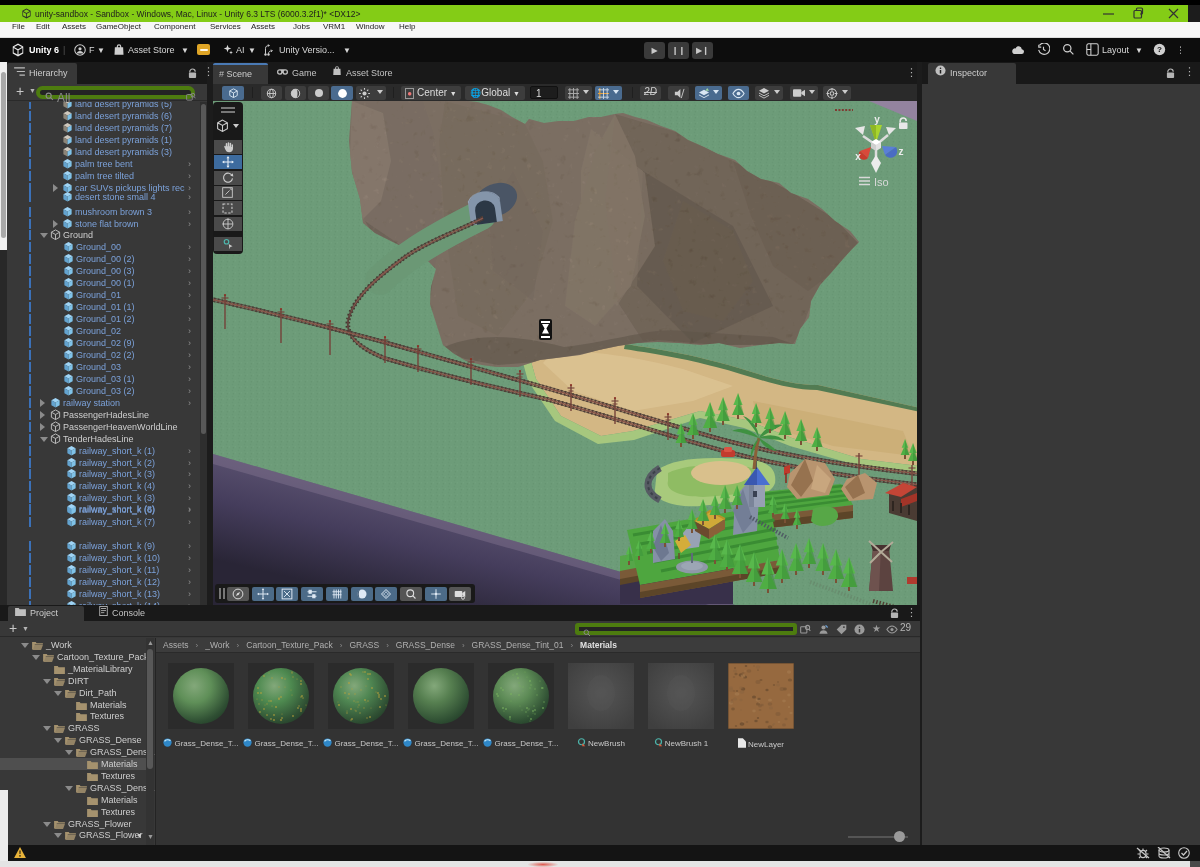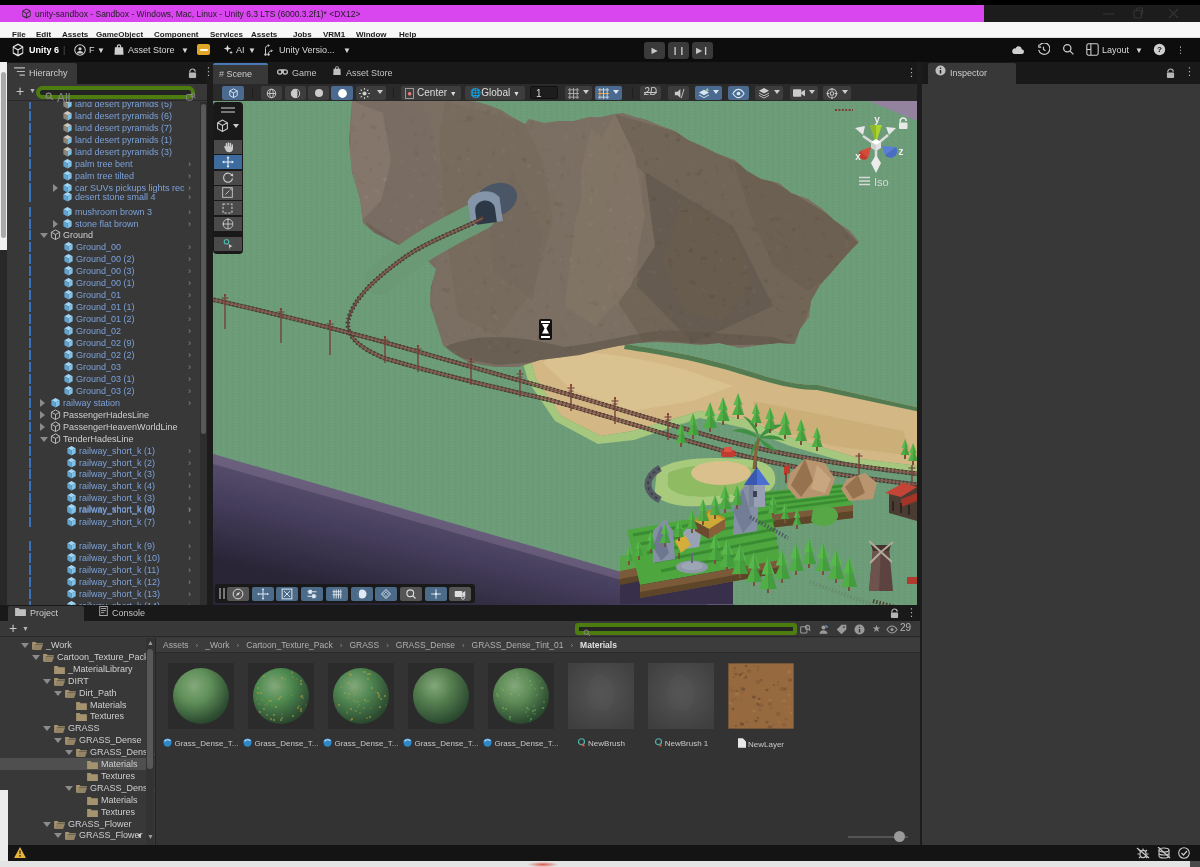--- a/index.html
+++ b/index.html
@@ -1,21 +1,21 @@
 <!DOCTYPE html>
 <html><head><meta charset="utf-8"><style>
 *{margin:0;padding:0;box-sizing:border-box;}
 body{width:1200px;height:867px;overflow:hidden;font-family:"Liberation Sans",sans-serif;background:#1c1c1c;position:relative;}
 .abs{position:absolute;}
 
 #topblack{left:0;top:0;width:1200px;height:5px;background:#000;}
-#titlebar{left:0;top:5px;width:984px;height:17px;background:#d946ef;color:#1d1d1d;font-size:8.5px;}
+#titlebar{left:0;top:5px;width:1188px;height:17px;background:#84cc16;color:#1d1d1d;font-size:8.5px;}
 #titlebar .t{position:absolute;left:35px;top:4px;}
 #menubar{left:0;top:22px;width:1200px;height:16px;background:#f7f7f7;color:#1b1b1b;font-size:8px;border-bottom:1px solid #ddd;}
-.mitem{position:absolute;top:8px;font-weight:bold;}
+.mitem{position:absolute;top:0;}
 #toolbar{left:0;top:38px;width:1200px;height:24px;background:#0d0d0d;color:#e0e0e0;font-size:9px;}
 .tbtxt{position:absolute;top:7px;color:#d8d8d8;}
 .playbtn{position:absolute;top:4px;width:21px;height:17px;background:#3a3a3a;border-radius:3px;color:#c9c9c9;text-align:center;font-size:8px;line-height:17px;}
 
 .tabbar{background:#191919;}
 .tab{position:absolute;top:1px;height:21px;background:#383838;color:#cdcdcd;font-size:9px;line-height:20px;border-radius:2px 2px 0 0;}
 .tabghost{position:absolute;top:1px;height:20px;color:#c3c3c3;font-size:9px;line-height:20px;}
 .ticon{display:inline-block;margin:0 4px 0 7px;}
 
 #hier{left:7px;top:62px;width:200px;height:543px;background:#383838;}

